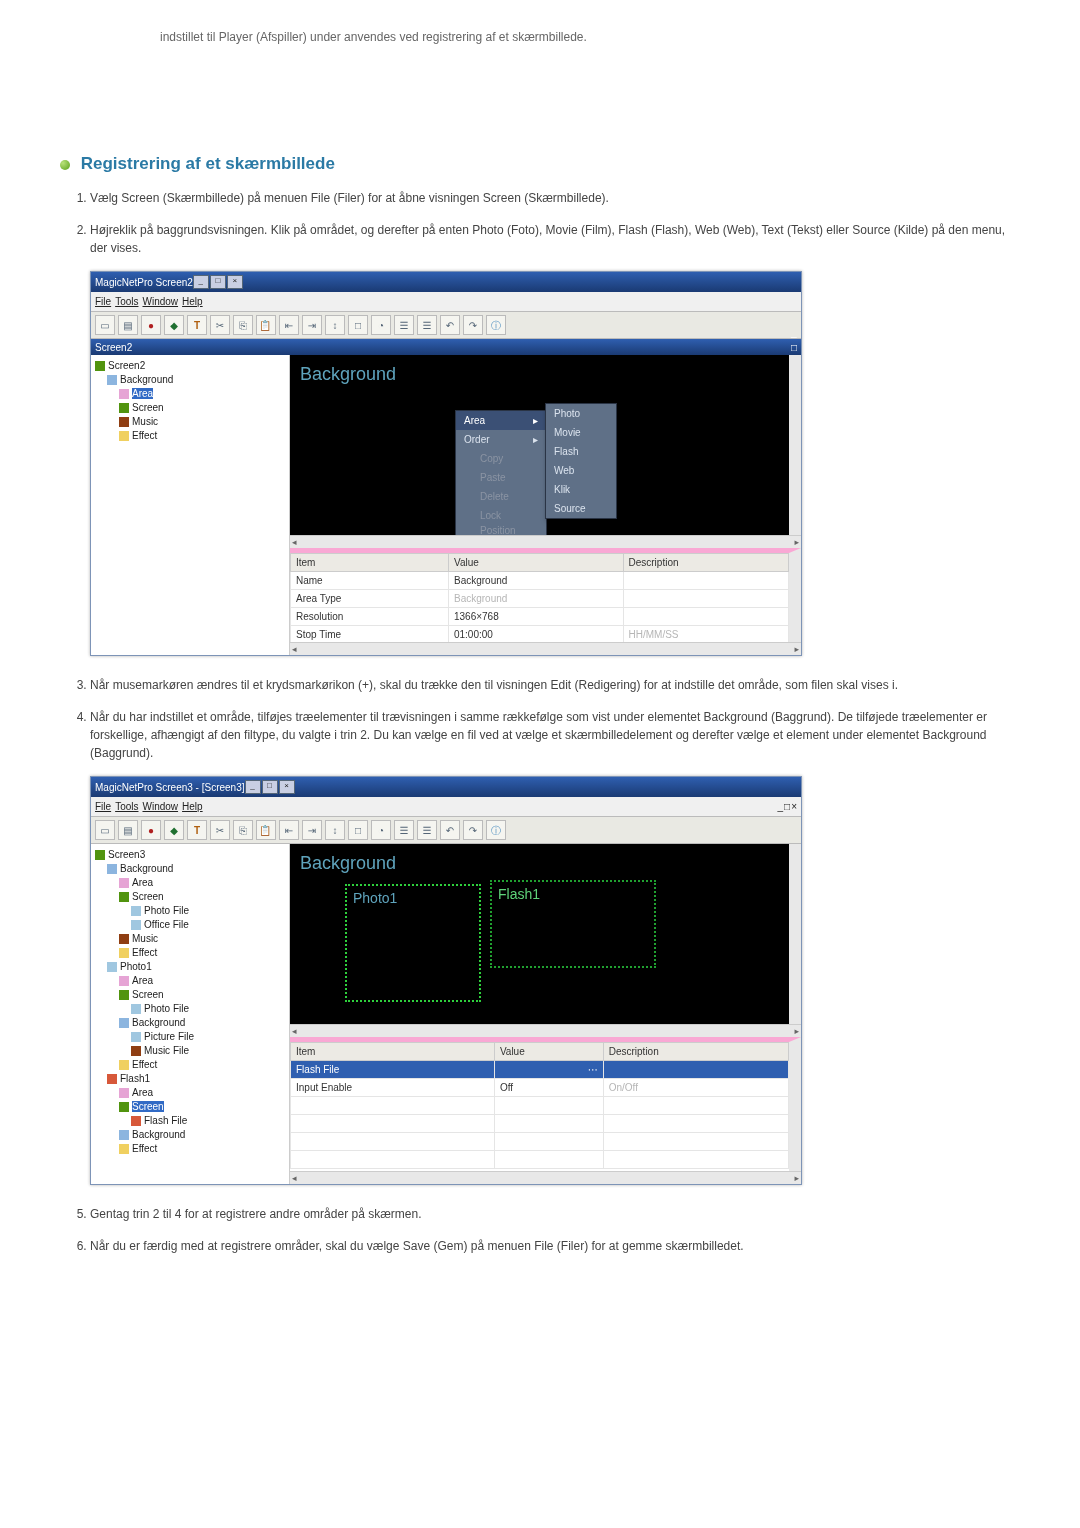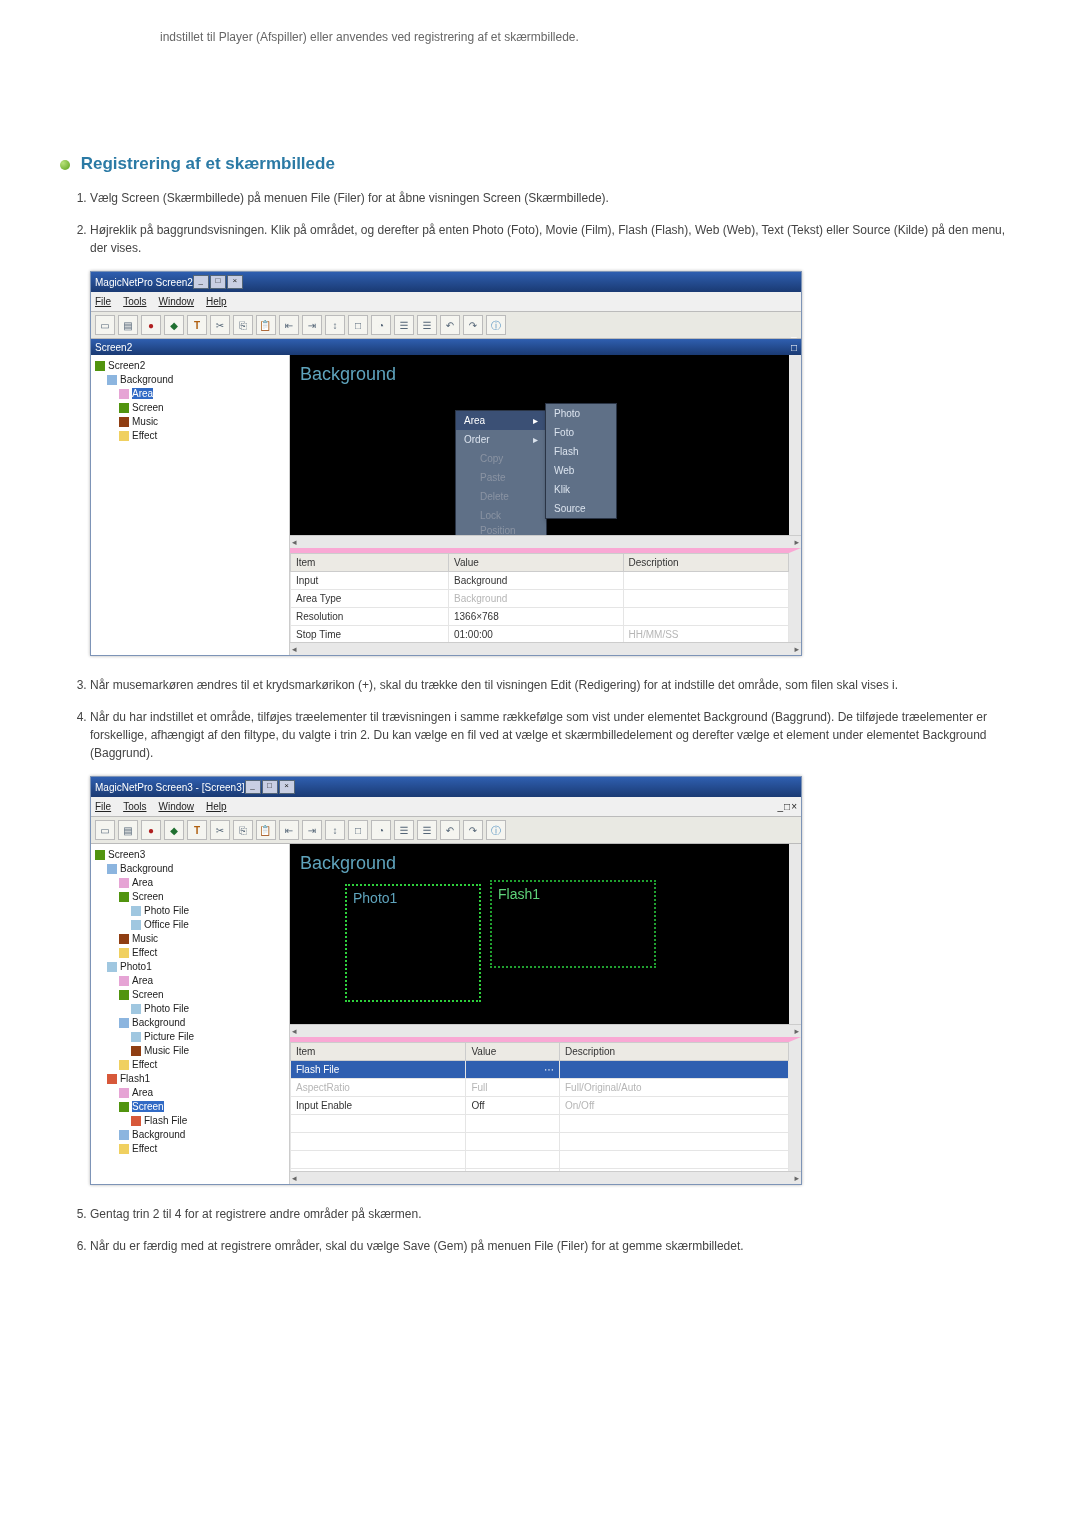--- a/index.html
+++ b/index.html
@@ -70,21 +70,21 @@
     color: #222;
     font-size: 8px;
     line-height: 10px;
     text-align: center;
   }
   .menubar {
     background: #f0f0f0;
     padding: 2px 4px;
     border-bottom: 1px solid #bbb;
     display: flex;
-    gap: 12px;
+    gap: 4px;
     color: #222;
   }
   .menubar .mdi-btns { margin-left:auto; display:flex; gap:1px;}
   .toolbar {
     background: #e9e9e3;
     border-bottom: 1px solid #bbb;
     padding: 2px 4px;
     display: flex;
     gap: 3px;
     align-items: center;
@@ -219,21 +219,21 @@
     border: 1px solid #e5e5e5;
     padding: 1px 5px;
     color: #333;
   }
   .proptable td.muted { color: #b6b6b6; }
   .proptable tr.sel td { background:#2f5fb0; color:#fff; }
 </style>
 </head>
 <body>
 
-<div class="intro-text">indstillet til Player (Afspiller) eller anvendes ved registrering af et skærmbillede.</div>
+<div class="intro-text">indstillet til Player (Afspiller) under anvendes ved registrering af et skærmbillede.</div>
 
 <div class="section-title">
   <span class="bullet-icon"></span>
   <span>Registrering af et skærmbillede</span>
 </div>
 
 <ol class="steps">
   <li>Vælg Screen (Skærmbillede) på menuen File (Filer) for at åbne visningen Screen (Skærmbillede).</li>
   <li>
     <span>Højreklik på baggrundsvisningen. Klik på området, og derefter på enten Photo (Foto), Movie (Film), Flash (Flash), Web (Web), Text (Tekst) eller Source (Kilde) på den menu, der vises.</span>
@@ -298,38 +298,38 @@
               <div class="hl"><span>Area</span><span style="float:right">▸</span></div>
               <div><span>Order</span><span style="float:right">▸</span></div>
               <div class="dis">Copy</div>
               <div class="dis">Paste</div>
               <div class="dis">Delete</div>
               <div class="dis">Lock Position</div>
               <div>Preview Area</div>
             </div>
             <div class="ctx-sub">
               <div>Photo</div>
-              <div>Foto</div>
+              <div>Movie</div>
               <div>Flash</div>
               <div>Web</div>
               <div>Klik</div>
               <div>Source</div>
             </div>
           </div>
           <div class="hscroll"></div>
           <div class="proptable">
             <table>
               <tbody>
                   <tr>
                 <th>Item</th>
                 <th>Value</th>
                 <th>Description</th>
               </tr>
               <tr>
-                    <td>Input</td>
+                    <td>Name</td>
                     <td>Background</td>
                     <td></td>
                   </tr>
               <tr>
                     <td>Area Type</td>
                     <td class="muted">Background</td>
                     <td></td>
                   </tr>
               <tr>
                     <td>Resolution</td>
@@ -440,25 +440,20 @@
                 <th>Item</th>
                 <th>Value</th>
                 <th>Description</th>
               </tr>
               <tr class="sel">
                     <td>Flash File</td>
                     <td style="text-align:right">⋯</td>
                     <td></td>
                   </tr>
               <tr>
-                    <td class="muted">AspectRatio</td>
-                    <td class="muted">Full</td>
-                    <td class="muted">Full/Original/Auto</td>
-                  </tr>
-              <tr>
                     <td>Input Enable</td>
                     <td>Off</td>
                     <td class="muted">On/Off</td>
                   </tr>
               <tr>
                     <td>&nbsp;</td>
                     <td></td>
                     <td></td>
                   </tr>
               <tr>

